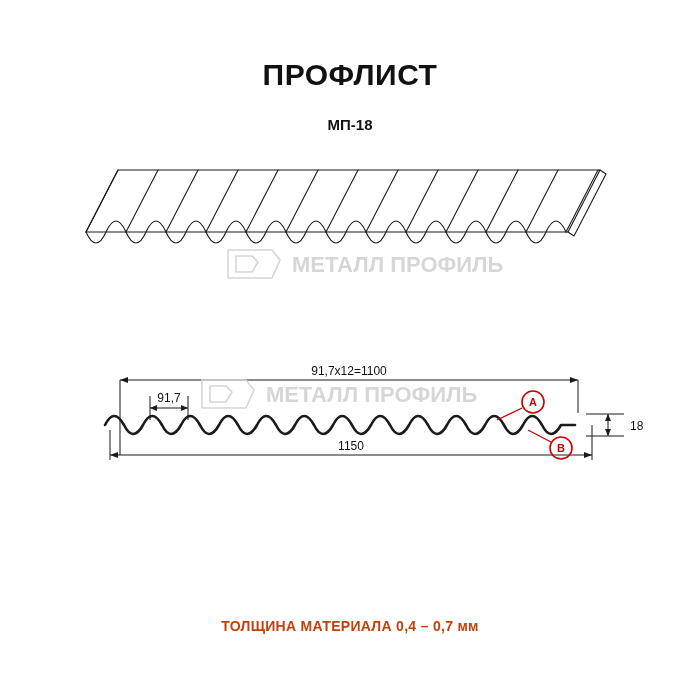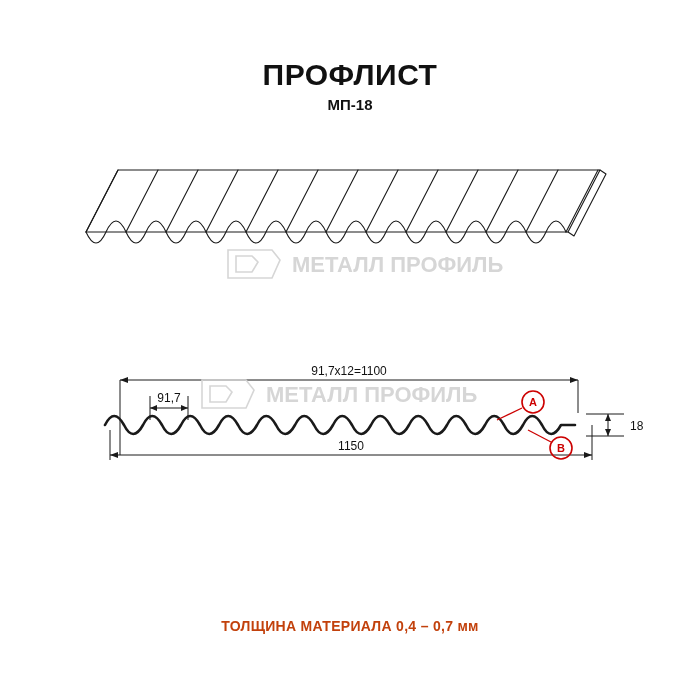--- a/index.html
+++ b/index.html
@@ -27,21 +27,21 @@
     left: 0;
     width: 700px;
     text-align: center;
     font-size: 30px;
     font-weight: bold;
     letter-spacing: 0.5px;
     color: #111111;
   }
   .subtitle {
     position: absolute;
-    top: 96px;
+    top: 116px;
     left: 0;
     width: 700px;
     text-align: center;
     font-size: 15px;
     font-weight: bold;
     color: #111111;
   }
   .footer {
     position: absolute;
     top: 618px;

